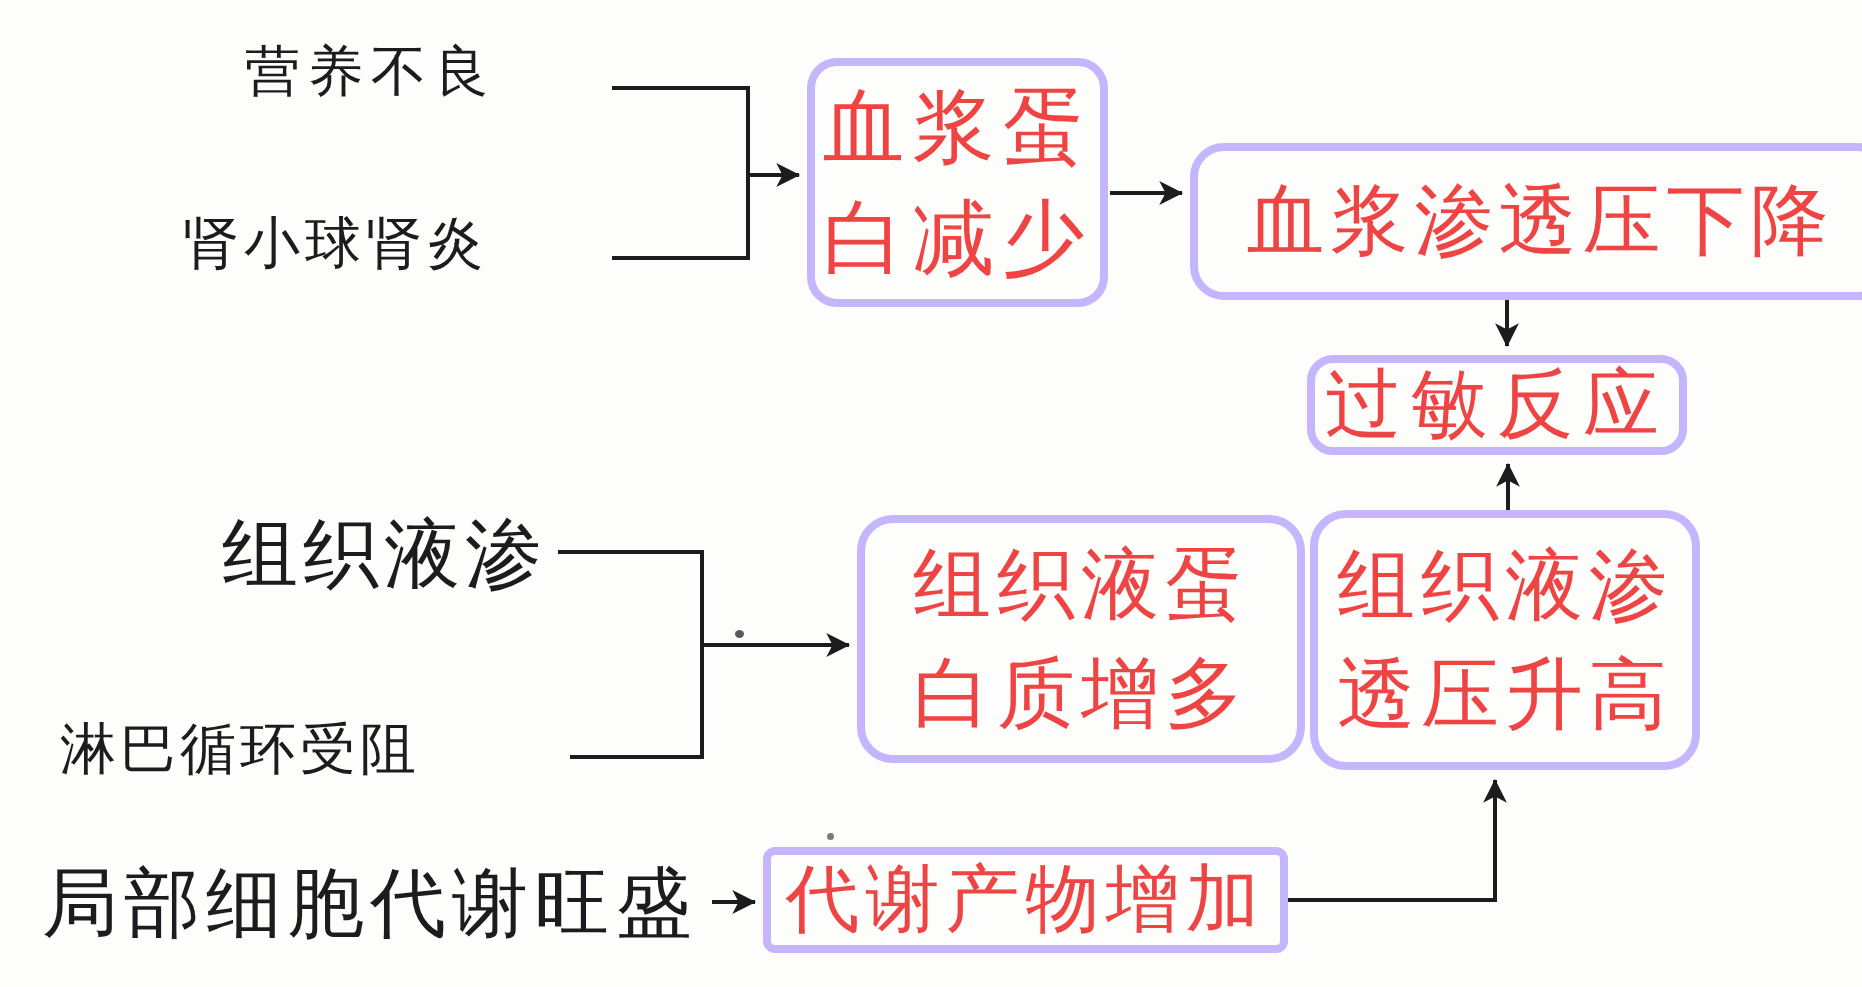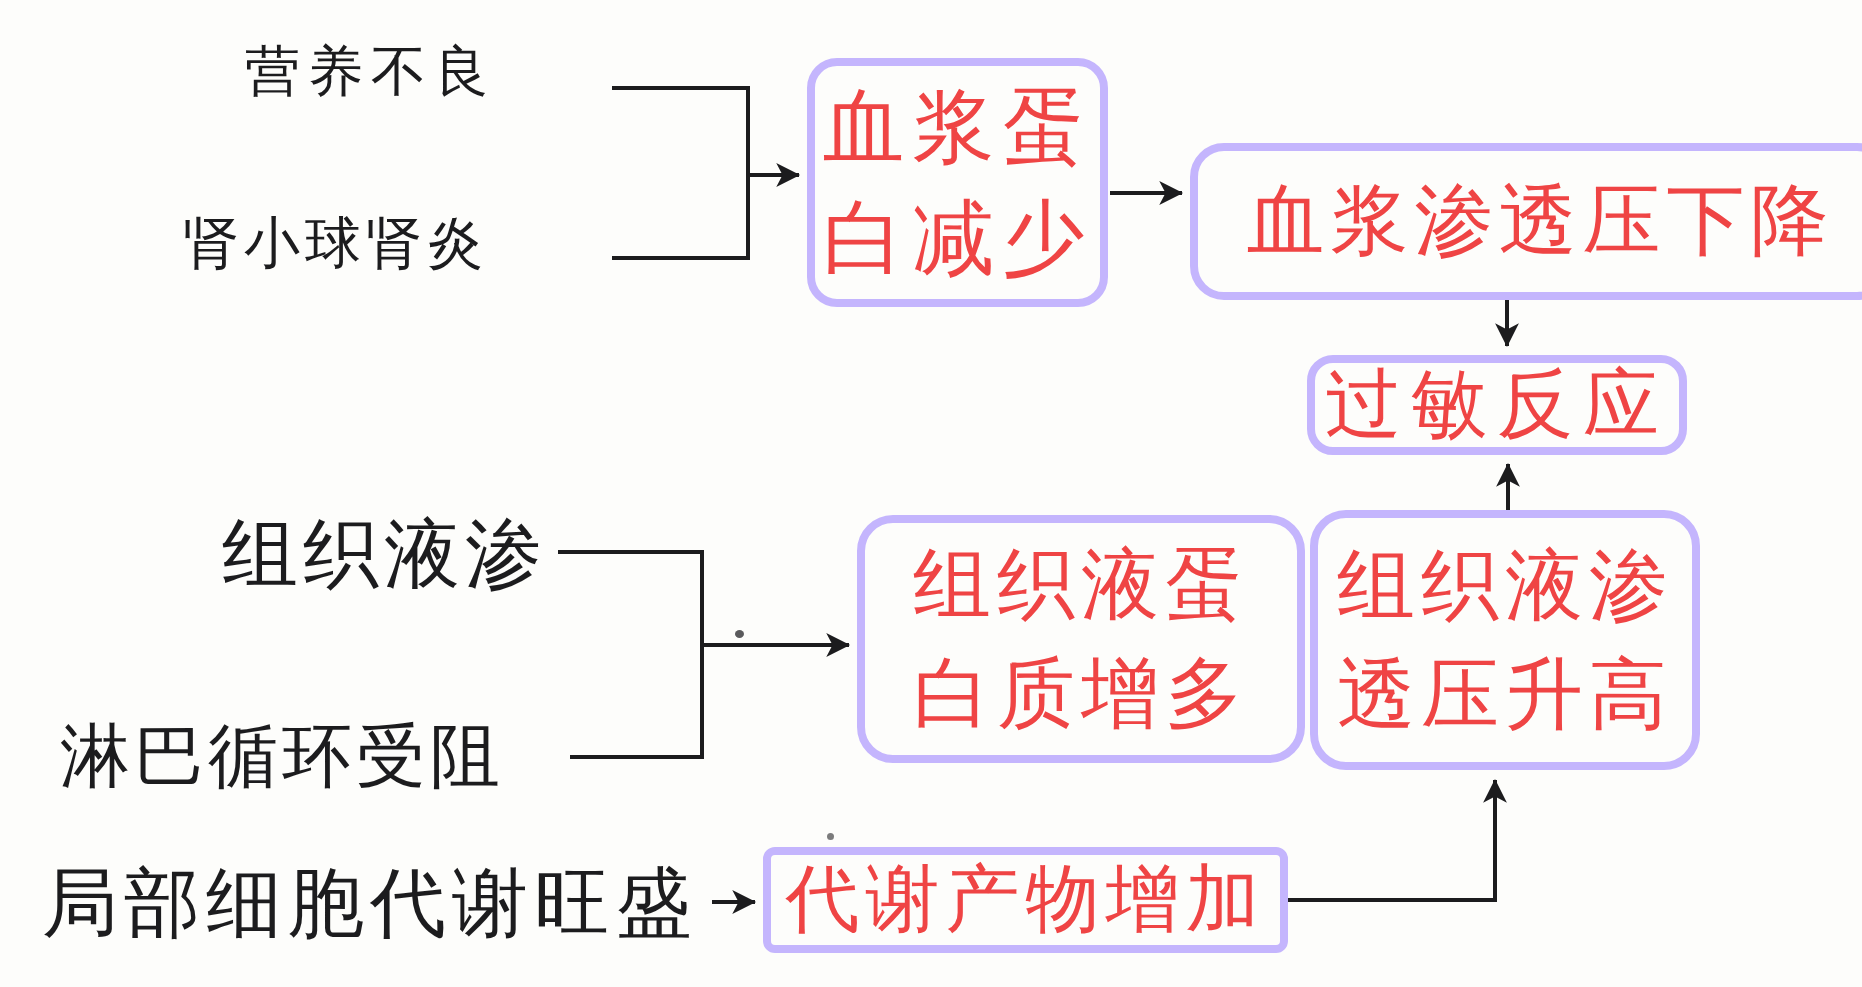--- a/index.html
+++ b/index.html
@@ -83,21 +83,21 @@
 
     <path d="M1288,900 H1495 V780" fill="none" stroke="#1c1c1e" stroke-width="4" marker-end="url(#arrowhead)"></path>
   </svg>
 
   <div class="cause-label" style="left:245px; top:44px; font-size:55px; letter-spacing:8px;">营养不良</div>
 
   <div class="cause-label" style="left:183px; top:215px; font-size:56px; letter-spacing:5px;">肾小球肾炎</div>
 
   <div class="cause-label" style="left:222px; top:516px; font-size:76px; letter-spacing:5px;">组织液渗</div>
 
-  <div class="cause-label" style="left:60px; top:721px; font-size:70px; letter-spacing:4px;">淋巴循环受阻</div>
+  <div class="cause-label" style="left:60px; top:721px; font-size:56px; letter-spacing:4px;">淋巴循环受阻</div>
 
   <div class="cause-label" style="left:42px; top:865px; font-size:76px; letter-spacing:6px;">局部细胞代谢旺盛</div>
 
   <div class="node" style="left:807px; top:58px; width:301px; height:249px; border-radius:30px; font-size:82px; line-height:1.35; letter-spacing:8px;">
     <span>血浆蛋</span>
     <span>白减少</span>
   </div>
 
   <div class="node" style="left:1190px; top:143px; width:701px; height:157px; border-radius:34px; font-size:78px; letter-spacing:6px;">
     <span>血浆渗透压下降</span>

